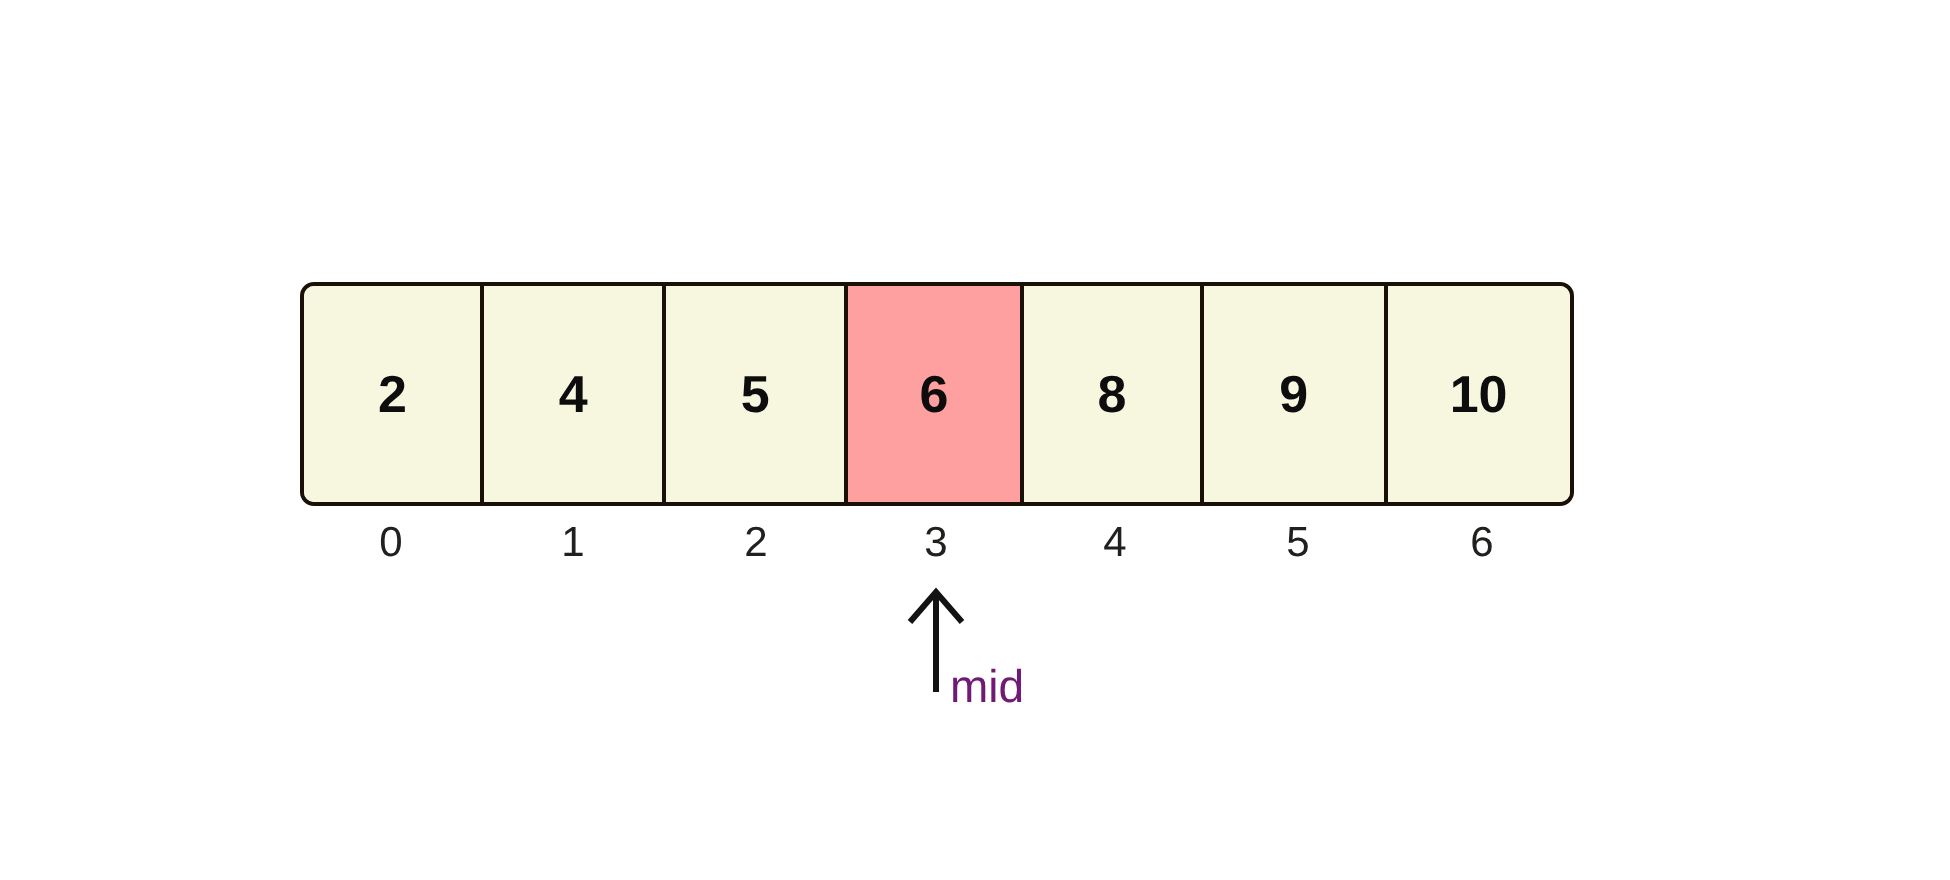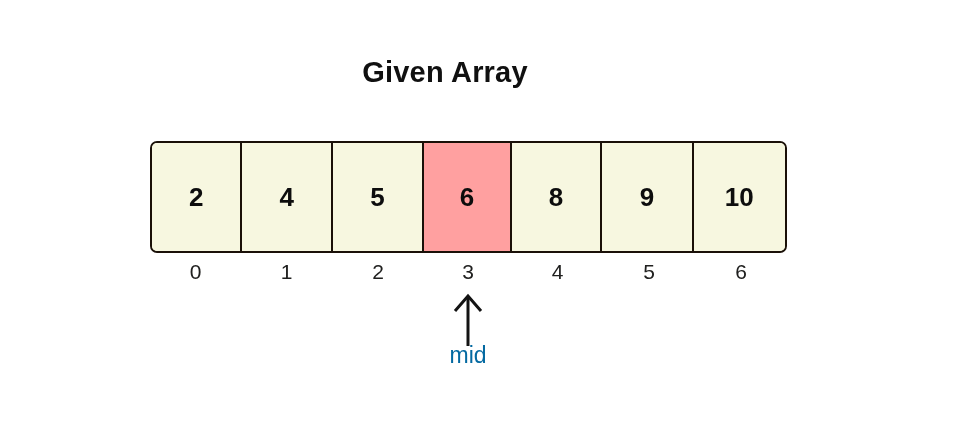--- a/index.html
+++ b/index.html
@@ -99,34 +99,33 @@
   #mid-arrow {
     position: absolute;
     left: 0;
     top: 0;
     width: 88px;
     height: 56px;
   }
   #mid-label {
     position: absolute;
     left: 0;
-    top: 52px;
+    top: 40px;
     width: 88px;
-    text-align: center;
+    text-align: right;
     font-size: 23px;
     font-weight: normal;
-    color: #0369a1;
+    color: #701a75;
   }
 </style>
 </head>
 <body>
 
 <div id="canvas">
 
-  <div id="diagram-title">Given Array</div>
 
   <div id="array-container">
     <div class="array-cell" style="width:91px;">
       <span>2</span>
     </div>
     <div class="array-cell" style="width:91px;">
       <span>4</span>
     </div>
     <div class="array-cell" style="width:92px;">
       <span>5</span>

